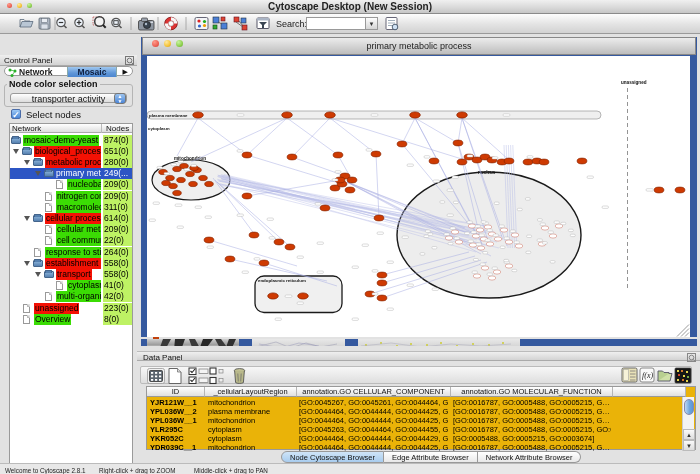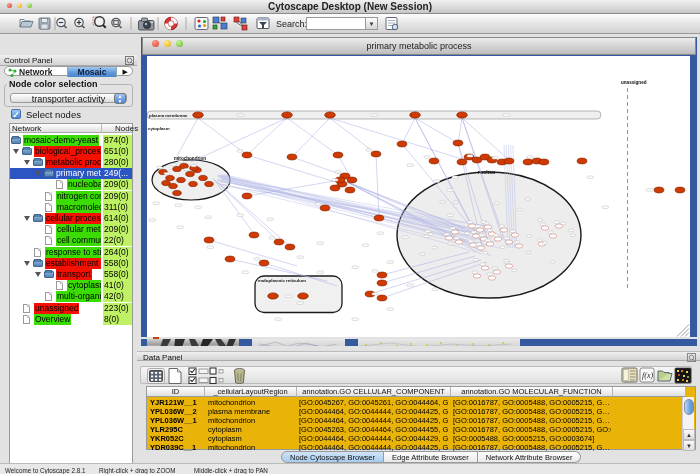--- a/index.html
+++ b/index.html
@@ -35,21 +35,21 @@
 #grpbox { left:4px; top:29px; width:129px; height:23px; border:1px solid #b5b5b5; border-radius:3px; }
 #grplbl { left:7px; top:24px; font-size:9px; font-weight:bold; color:#111; background:#e2e2e2; padding:0 2px; }
 #combo { left:10px; top:38px; width:117px; height:10px; background:linear-gradient(#ffffff,#dcdcdc); border:1px solid #9a9a9a; border-radius:3px; font-size:9px; color:#111; line-height:11px; text-align:center; }
 #combo .stepper { position:absolute; right:0px; top:-1px; width:12px; height:11px; background:linear-gradient(#9cc4f0,#4d87d8); border:1px solid #777; border-radius:3px; color:#fff; font-size:5px; line-height:5px; text-align:center; }
 #chk { left:11px; top:54px; width:10px; height:10px; background:linear-gradient(#9cc8f5,#4a86d8); border:1px solid #4a6ca8; border-radius:2px; color:#fff; font-size:9px; line-height:10px; text-align:center; font-weight:bold; }
 #chklbl { left:26px; top:54px; font-size:9.5px; color:#111; }
 
 #tree { left:9px; top:68px; width:124px; height:344px; background:#fff; border:1px solid #9a9a9a; }
 #tree-hdr { left:0; top:0; width:122px; height:9px; background:linear-gradient(#ffffff,#dedede); border-bottom:1px solid #aaa; font-size:8px; color:#111; }
 #tree-hdr .c1 { position:absolute; left:2px; top:0px; }
-#tree-hdr .c2 { position:absolute; left:91px; top:0px; border-left:1px solid #bbb; padding-left:13px; width:28px; }
+#tree-hdr .c2 { position:absolute; left:91px; top:0px; border-left:1px solid #bbb; padding-left:4px; width:28px; }
 .trow { position:absolute; height:11px; font-size:8.5px; line-height:11px; color:#000; white-space:nowrap; }
 .trow .hl { position:absolute; height:11px; line-height:11px; padding:0 1px; overflow:hidden; }
 .hl.g { background:#3bdc04; }
 .hl.r { background:#f41104; color:#000; }
 .trow .nodes { position:absolute; left:93px; width:29px; background:#bef264; padding-left:1px; }
 .tri { position:absolute; width:0; height:0; border-left:3.5px solid transparent; border-right:3.5px solid transparent; border-top:5px solid #555; top:3px; }
 .fold { position:absolute; width:10px; height:7px; top:2px; background:linear-gradient(#8cb4da,#5580b0); border:1px solid #44658c; border-radius:1px; }
 .fold:before { content:""; position:absolute; left:0; top:-2px; width:5px; height:2px; background:#5580b0; border:1px solid #44658c; border-bottom:none; border-radius:1px 1px 0 0; }
 .file { position:absolute; width:7px; height:9px; top:1px; background:#fff; border:1px solid #999; }
 .file:before { content:""; position:absolute; right:-1px; top:-1px; border-style:solid; border-width:0 3px 3px 0; border-color:transparent #e2e2e2 #bbb transparent; }

